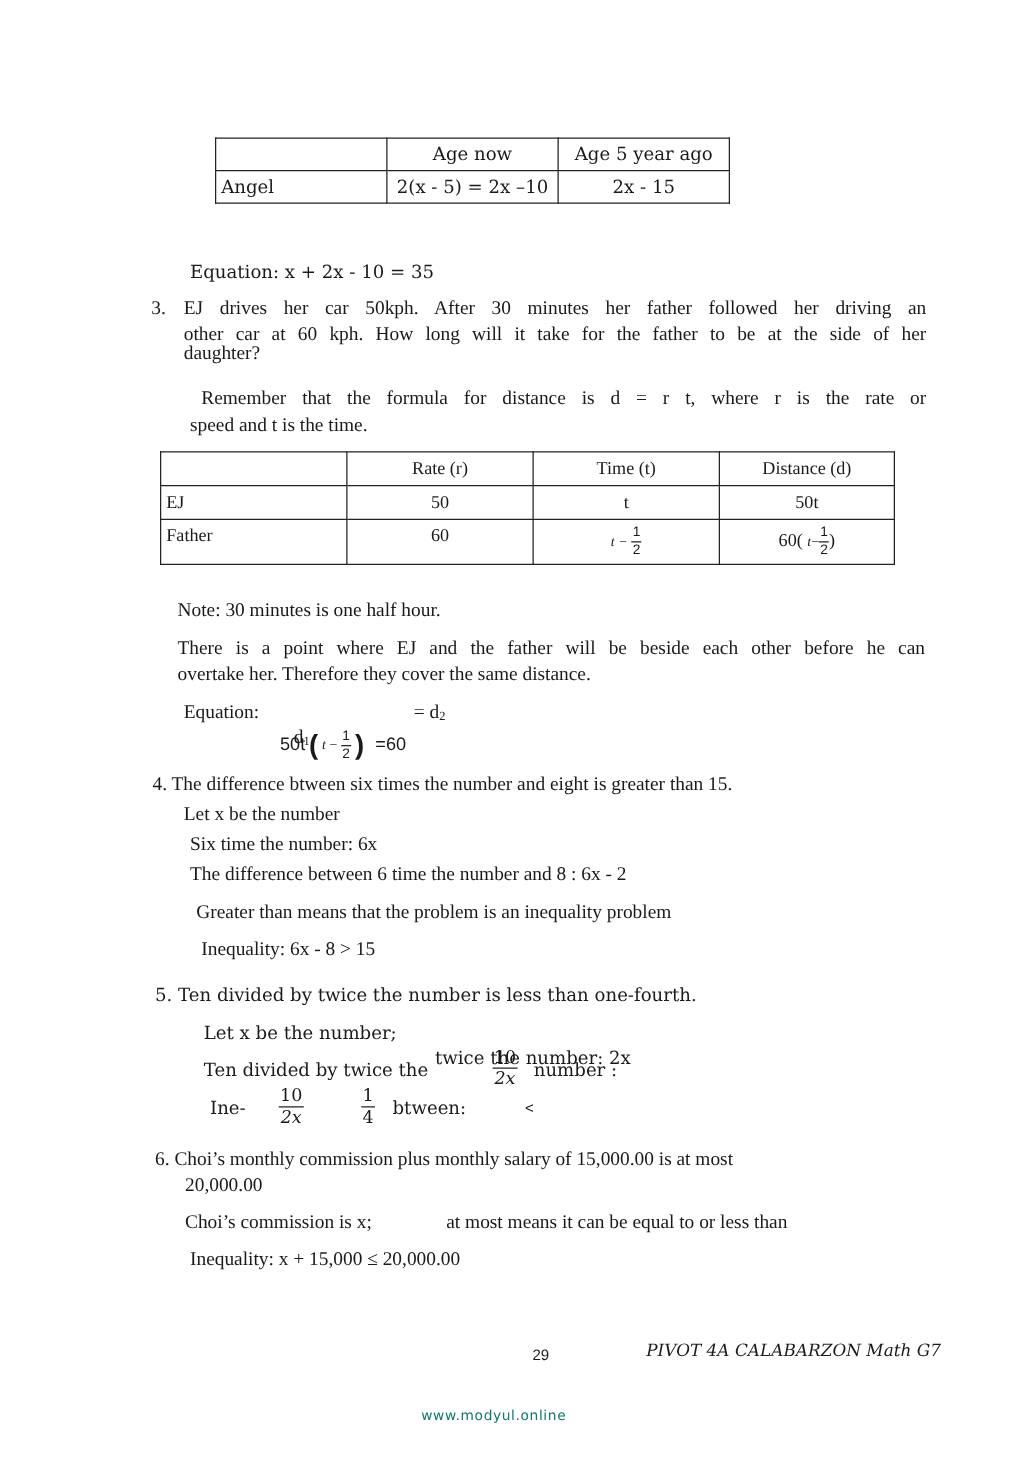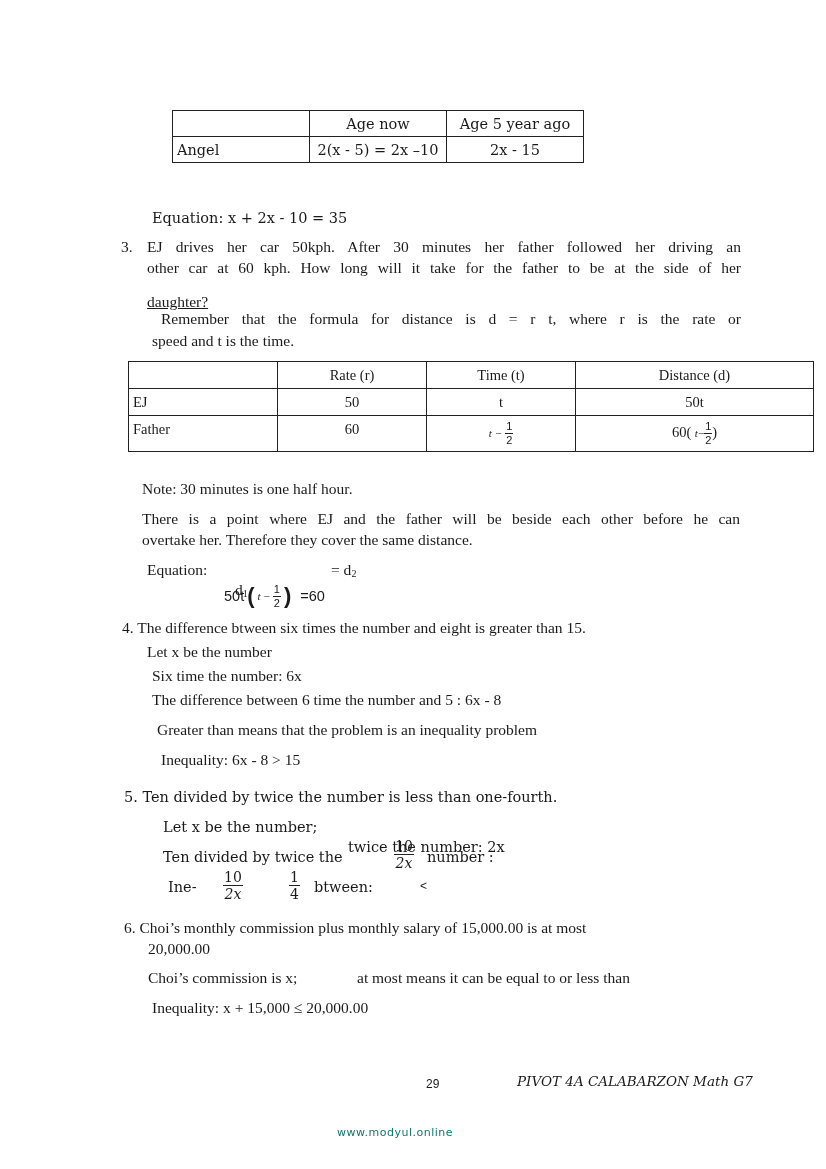--- a/index.html
+++ b/index.html
@@ -42,25 +42,25 @@
     <td class="c">2x -  15</td>
   </tr>
 </tbody>
   </table>
 
 <div class="abs t15" style="left:152px; top:208px;">Equation:  x  +  2x  - 10 = 35</div>
 
 <div class="abs serif2" style="left:121px; top:238px;">3.</div>
 <div class="abs serif2" style="left:147px; top:238px; width:594px; text-align:justify; text-align-last:justify;">EJ drives her car 50kph. After 30 minutes her father followed her driving an</div>
 <div class="abs serif2" style="left:147px; top:259px; width:594px; text-align:justify; text-align-last:justify;">other car at 60 kph. How long will it take for the father to be at the side of her</div>
-<div class="abs serif2" style="left:147px; top:293px;text-decoration:underline;">daughter?</div>
+<div class="abs serif2" style="left:147px; top:274px;">daughter?</div>
 <div class="abs serif2" style="left:161px; top:310px; width:580px; text-align:justify; text-align-last:justify;">Remember that the formula for distance is   d   = r t, where r is the rate or</div>
 <div class="abs serif2" style="left:152px; top:332px;">speed and t is the time.</div>
 
-<table class="grid t2" style="left:128px; top:361px; width:686px;">
+<table class="grid t2" style="left:128px; top:361px; width:588px;">
   <tbody>
       <tr>
     <td style="width:140px"></td>
     <td class="c" style="width:140px">Rate (r)</td>
     <td class="c" style="width:140px">Time (t)</td>
     <td class="c">Distance (d)</td>
   </tr>
   <tr>
     <td>EJ</td>
     <td class="c">50</td>
@@ -105,21 +105,21 @@
       <span class="n">1</span>
       <span class="d">2</span>
     </span>
   <span class="bigparen">)</span>
   <span style="margin-left:6px">=60</span>
 </div>
 
 <div class="abs serif2" style="left:122px; top:619px;">4. The difference btween six times  the number and eight is greater than 15.</div>
 <div class="abs serif2" style="left:147px; top:643px;">Let x be the number</div>
 <div class="abs serif2" style="left:152px; top:667px;">Six time the number: 6x</div>
-<div class="abs serif2" style="left:152px; top:691px;">The difference between 6 time the number and 5 :  6x - 8</div>
+<div class="abs serif2" style="left:152px; top:691px;">The difference between 6 time the number and 8 :  6x - 2</div>
 <div class="abs serif2" style="left:157px; top:721px;">Greater than   means that the problem is an inequality problem</div>
 <div class="abs serif2" style="left:161px; top:751px;">Inequality:   6x - 8 &gt; 15</div>
 
 <div class="abs t15" style="left:124px; top:787px;">5. Ten divided by twice the number is less than one-fourth.</div>
 <div class="abs t15" style="left:163px; top:817px;">Let x be the number;</div>
 <div class="abs t15" style="left:348px; top:817px;margin-top:20px;">twice the number:  2x</div>
 <div class="abs t15" style="left:163px; top:847px;">Ten divided by twice the</div>
 <div class="abs" style="left:394px; top:839px;">
   <span class="frac md">
       <span class="n">10</span>

